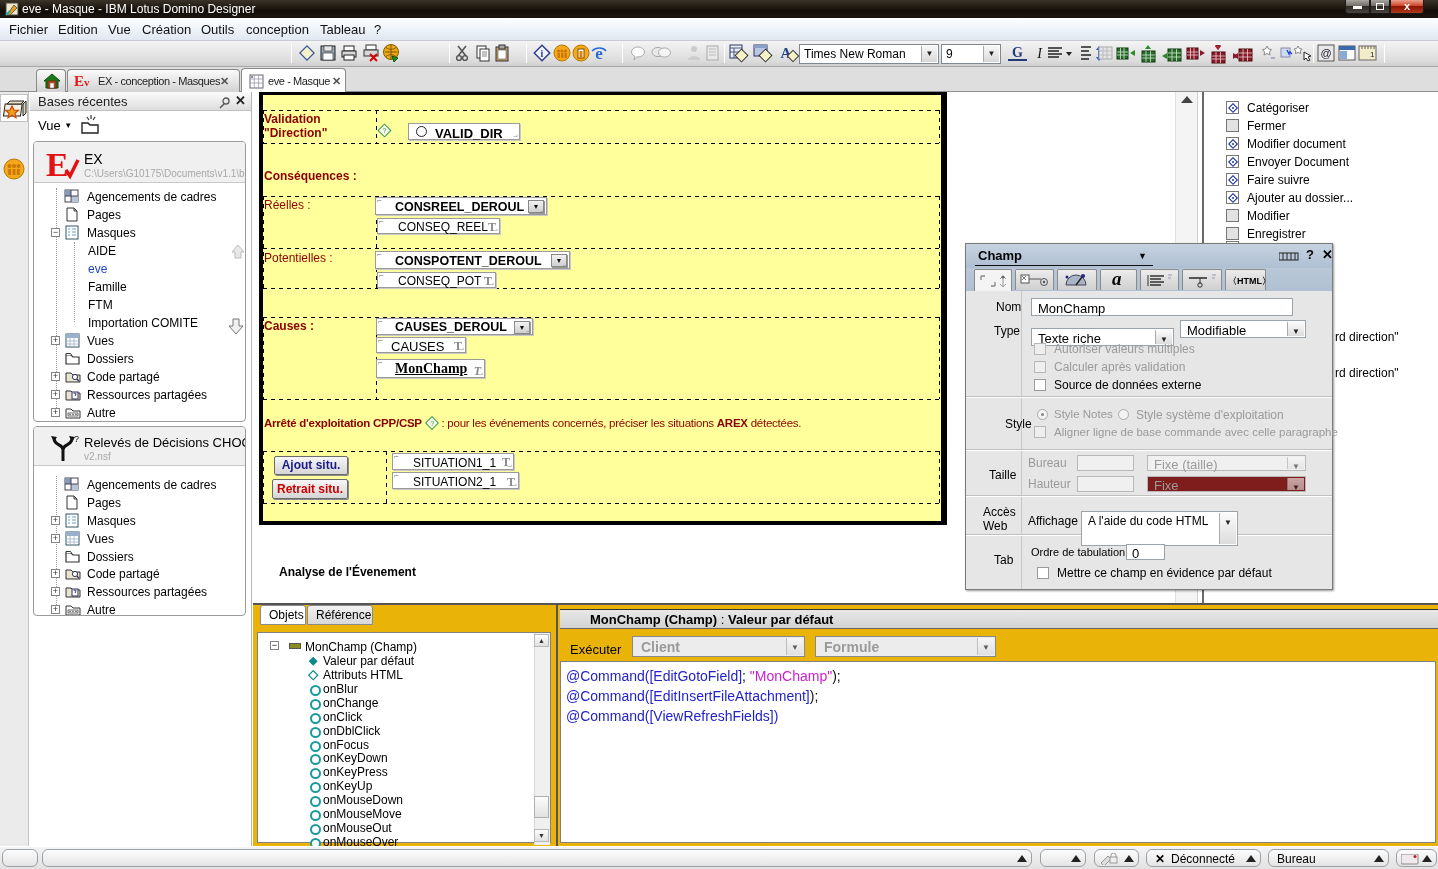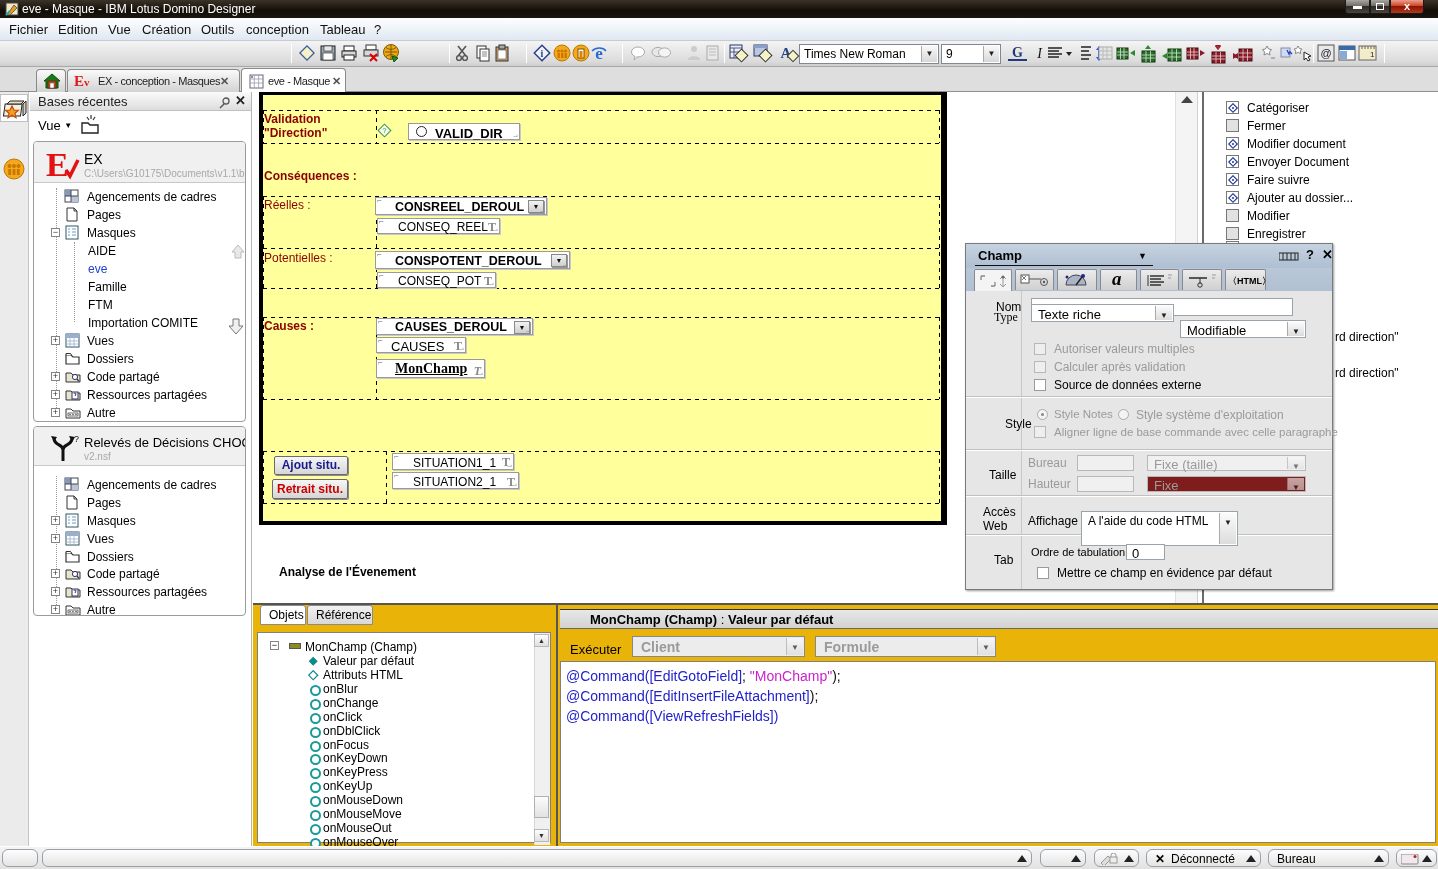--- a/index.html
+++ b/index.html
@@ -599,20 +599,24 @@
       <span class="ct">⌐</span>
       <span style="position:absolute;left:14px;top:1px;font-size:13px;">CAUSES</span>
       <span class="tg">T</span>
     </div>
     <div class="fld" style="left:113px;top:264px;width:109px;height:19px;">
       <span class="ct">⌐</span>
       <span style="position:absolute;left:18px;top:1px;font-size:14px;font-family:'Liberation Serif',serif;font-weight:bold;text-decoration:underline;">MonChamp</span>
       <span class="tg" style="font-style:italic;top:4px;">T</span>
     </div>
 
+    <div style="position:absolute;left:1px;top:321px;font-size:11.5px;letter-spacing:-.25px;white-space:nowrap;"><span class="redb">Arrêté d'exploitation CPP/CSP </span><svg style="vertical-align:-3px" width="14" height="14">
+          <rect x="2.5" y="2.5" width="9" height="9" transform="rotate(45 7 7)" fill="#f8f8e8" stroke="#2a9a4a"></rect>
+          <text x="7" y="10" font-size="7" fill="#2a9a4a" text-anchor="middle">?</text>
+        </svg><span class="redt"> : pour les événements concernés, préciser les situations <b>AREX</b> détectées.</span></div>
 
     <div class="dh" style="left:0;top:356px;width:676px;"></div>
     <div class="dh" style="left:0;top:408px;width:676px;"></div>
     <div class="dv" style="left:0;top:356px;height:52px;"></div>
     <div class="dv" style="left:676px;top:356px;height:52px;"></div>
     <div class="dv" style="left:123px;top:356px;height:52px;"></div>
     <div class="btn3d" style="left:11px;top:361px;width:74px;height:19px;font-size:12px;line-height:17px;color:#1a1a8c;">Ajout situ.</div>
     <div class="btn3d" style="left:9px;top:384px;width:76px;height:20px;font-size:12px;line-height:18px;color:#cc0000;">Retrait situ.</div>
     <div class="fld" style="left:129px;top:358px;width:122px;height:17px;">
       <span class="ct">⌐</span>
@@ -816,25 +820,25 @@
         <span style="position:absolute;left:2px;top:5px;font-size:9px;font-weight:bold;white-space:nowrap;">〈HTML〉</span>
       </div>
   </div>
   <div style="position:absolute;left:0;top:47px;width:366px;height:298px;background:#e6e6e6;"></div>
   <div style="position:absolute;left:55px;top:47px;height:298px;border-left:1px solid #c8c8c8;"></div>
   <div class="dsec" style="top:152px;left:0;width:366px;"></div>
   <div class="dsec" style="top:205px;left:0;width:366px;"></div>
   <div class="dsec" style="top:251px;left:0;width:366px;"></div>
   <div class="dsec" style="top:290px;left:0;width:366px;"></div>
   <div class="dlbl" style="left:30px;top:56px;">Nom</div>
-  <div class="dlbl" style="left:28px;top:66px;font-family:Liberation Serif, serif;">Type</div>
+  <div class="dlbl" style="left:28px;top:80px;">Type</div>
   <div class="dbox" style="left:65px;top:54px;width:262px;height:18px;">
       <span style="position:absolute;left:6px;top:2px;font-size:13px;">MonChamp</span>
     </div>
-  <div class="ddrop" style="left:65px;top:60px;width:143px;height:18px;text-align:center;">
+  <div class="ddrop" style="left:65px;top:84px;width:143px;height:18px;text-align:center;">
       <span style="position:absolute;left:6px;top:2px;">Texte riche</span>
       <span class="da"></span>
     </div>
   <div class="ddrop" style="left:214px;top:76px;width:126px;height:18px;">
       <span style="position:absolute;left:6px;top:2px;">Modifiable</span>
       <span class="da"></span>
     </div>
   <div class="chk g" style="left:68px;top:99px;"></div>
     <div class="dlbl gry" style="left:88px;top:98px;">Autoriser valeurs multiples</div>
   <div class="chk g" style="left:68px;top:117px;"></div>

